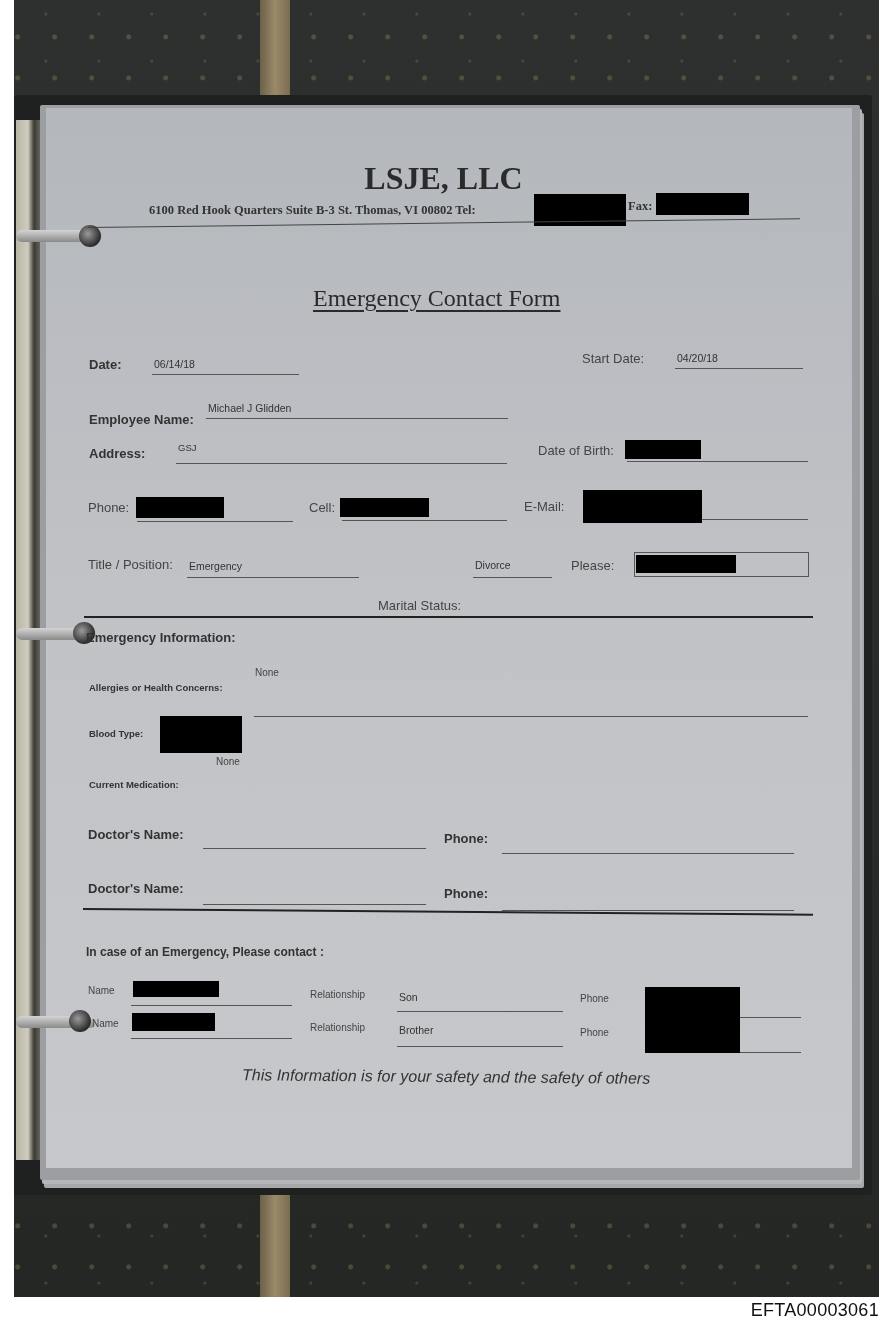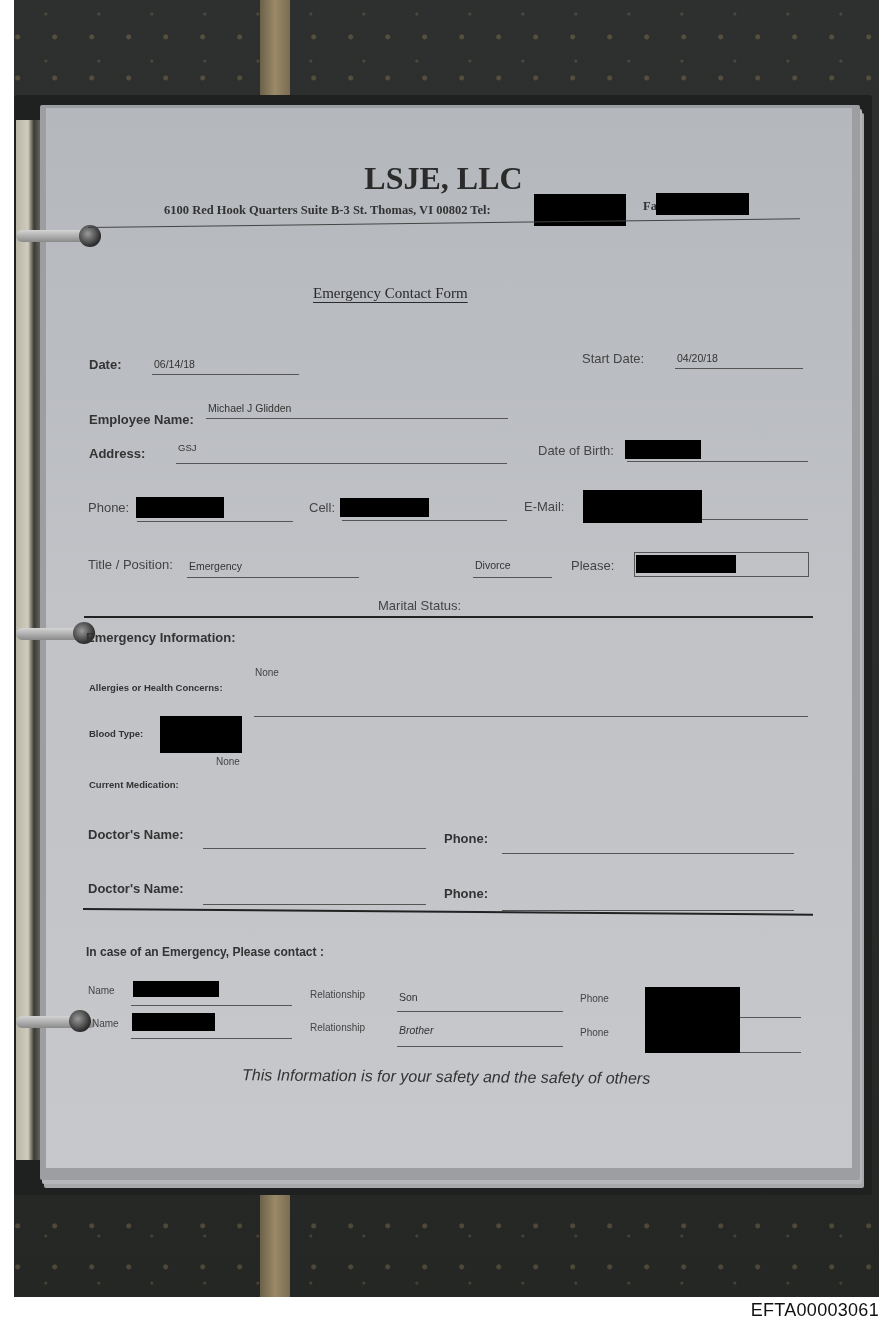--- a/index.html
+++ b/index.html
@@ -47,24 +47,24 @@
   .ring-hole {
     position: absolute; width: 22px; height: 22px; border-radius: 50%;
     background: radial-gradient(circle at 40% 40%, #9a9a9a, #2a2a2a 70%);
   }
 
   
   .abs { position: absolute; white-space: nowrap; }
   .serif { font-family: "Liberation Serif", serif; }
   .company { left: 0; width: 893px; text-align: center; top: 160px; font-size: 32px; font-weight: bold; color: #2b2b2b; padding-left: 0; }
   .company span { display: inline-block; transform: translateX(-3px); }
-  .address { left: 149px; top: 203px; font-size: 12.5px; font-weight: bold; color: #333; margin-left: 15px; }
+  .address { left: 149px; top: 203px; font-size: 12.5px; font-weight: bold; color: #333; }
   .redact { position: absolute; background: #000; }
   .header-rule { position: absolute; left: 88px; top: 227px; width: 712px; height: 1px; background: #444; transform: rotate(-0.7deg); transform-origin: left; }
-  .form-title { left: 313px; top: 285px; font-size: 15px; color: #2a2a2a; text-decoration: underline; text-underline-offset: 4px; }
+  .form-title { left: 313px; top: 285px; font-size: 24px; color: #2a2a2a; text-decoration: underline; text-underline-offset: 4px; }
 
   .lbl-b { font-weight: bold; font-size: 13px; color: #333; text-align: right; }
   .lbl { font-size: 13px; color: #444; }
   .lbl-sm-b { font-weight: bold; font-size: 9.5px; color: #333; }
   .lbl-sm { font-size: 10px; color: #444; }
   .val { font-size: 10.5px; color: #333; }
   .line { position: absolute; height: 1px; background: #555; }
   .thick { position: absolute; height: 2px; background: #222; }
   .box { position: absolute; border: 1px solid #555; }
   .footer-note { left: 242px; top: 1068px; font-size: 16px; font-style: italic; color: #333; transform: rotate(0.5deg); }
@@ -175,21 +175,21 @@
 <div class="abs lbl-sm" style="left:310px; top:989px;">Relationship</div>
 <div class="abs val" style="left:399px; top:991px;">Son</div>
 <div class="line" style="left:397px; top:1011px; width:166px;"></div>
 <div class="abs lbl-sm" style="left:580px; top:993px;">Phone</div>
 <div class="line" style="left:739px; top:1017px; width:62px;"></div>
 
 <div class="abs lbl-sm" style="left:92px; top:1018px;">Name</div>
 <div class="redact" style="left:132px; top:1013px; width:83px; height:18px;"></div>
 <div class="line" style="left:131px; top:1038px; width:161px;"></div>
 <div class="abs lbl-sm" style="left:310px; top:1022px;">Relationship</div>
-<div class="abs val" style="left:399px; top:1024px;font-style:italic;">Brother</div>
+<div class="abs val" style="left:399px; top:1024px;">Brother</div>
 <div class="line" style="left:397px; top:1046px; width:166px;"></div>
 <div class="abs lbl-sm" style="left:580px; top:1027px;">Phone</div>
 <div class="line" style="left:739px; top:1052px; width:62px;"></div>
 
 <div class="redact" style="left:645px; top:987px; width:95px; height:66px;"></div>
 
 <div class="abs footer-note">This Information is for your safety and the safety of others</div>
 
 <div class="abs doc-id">EFTA00003061</div>
 

